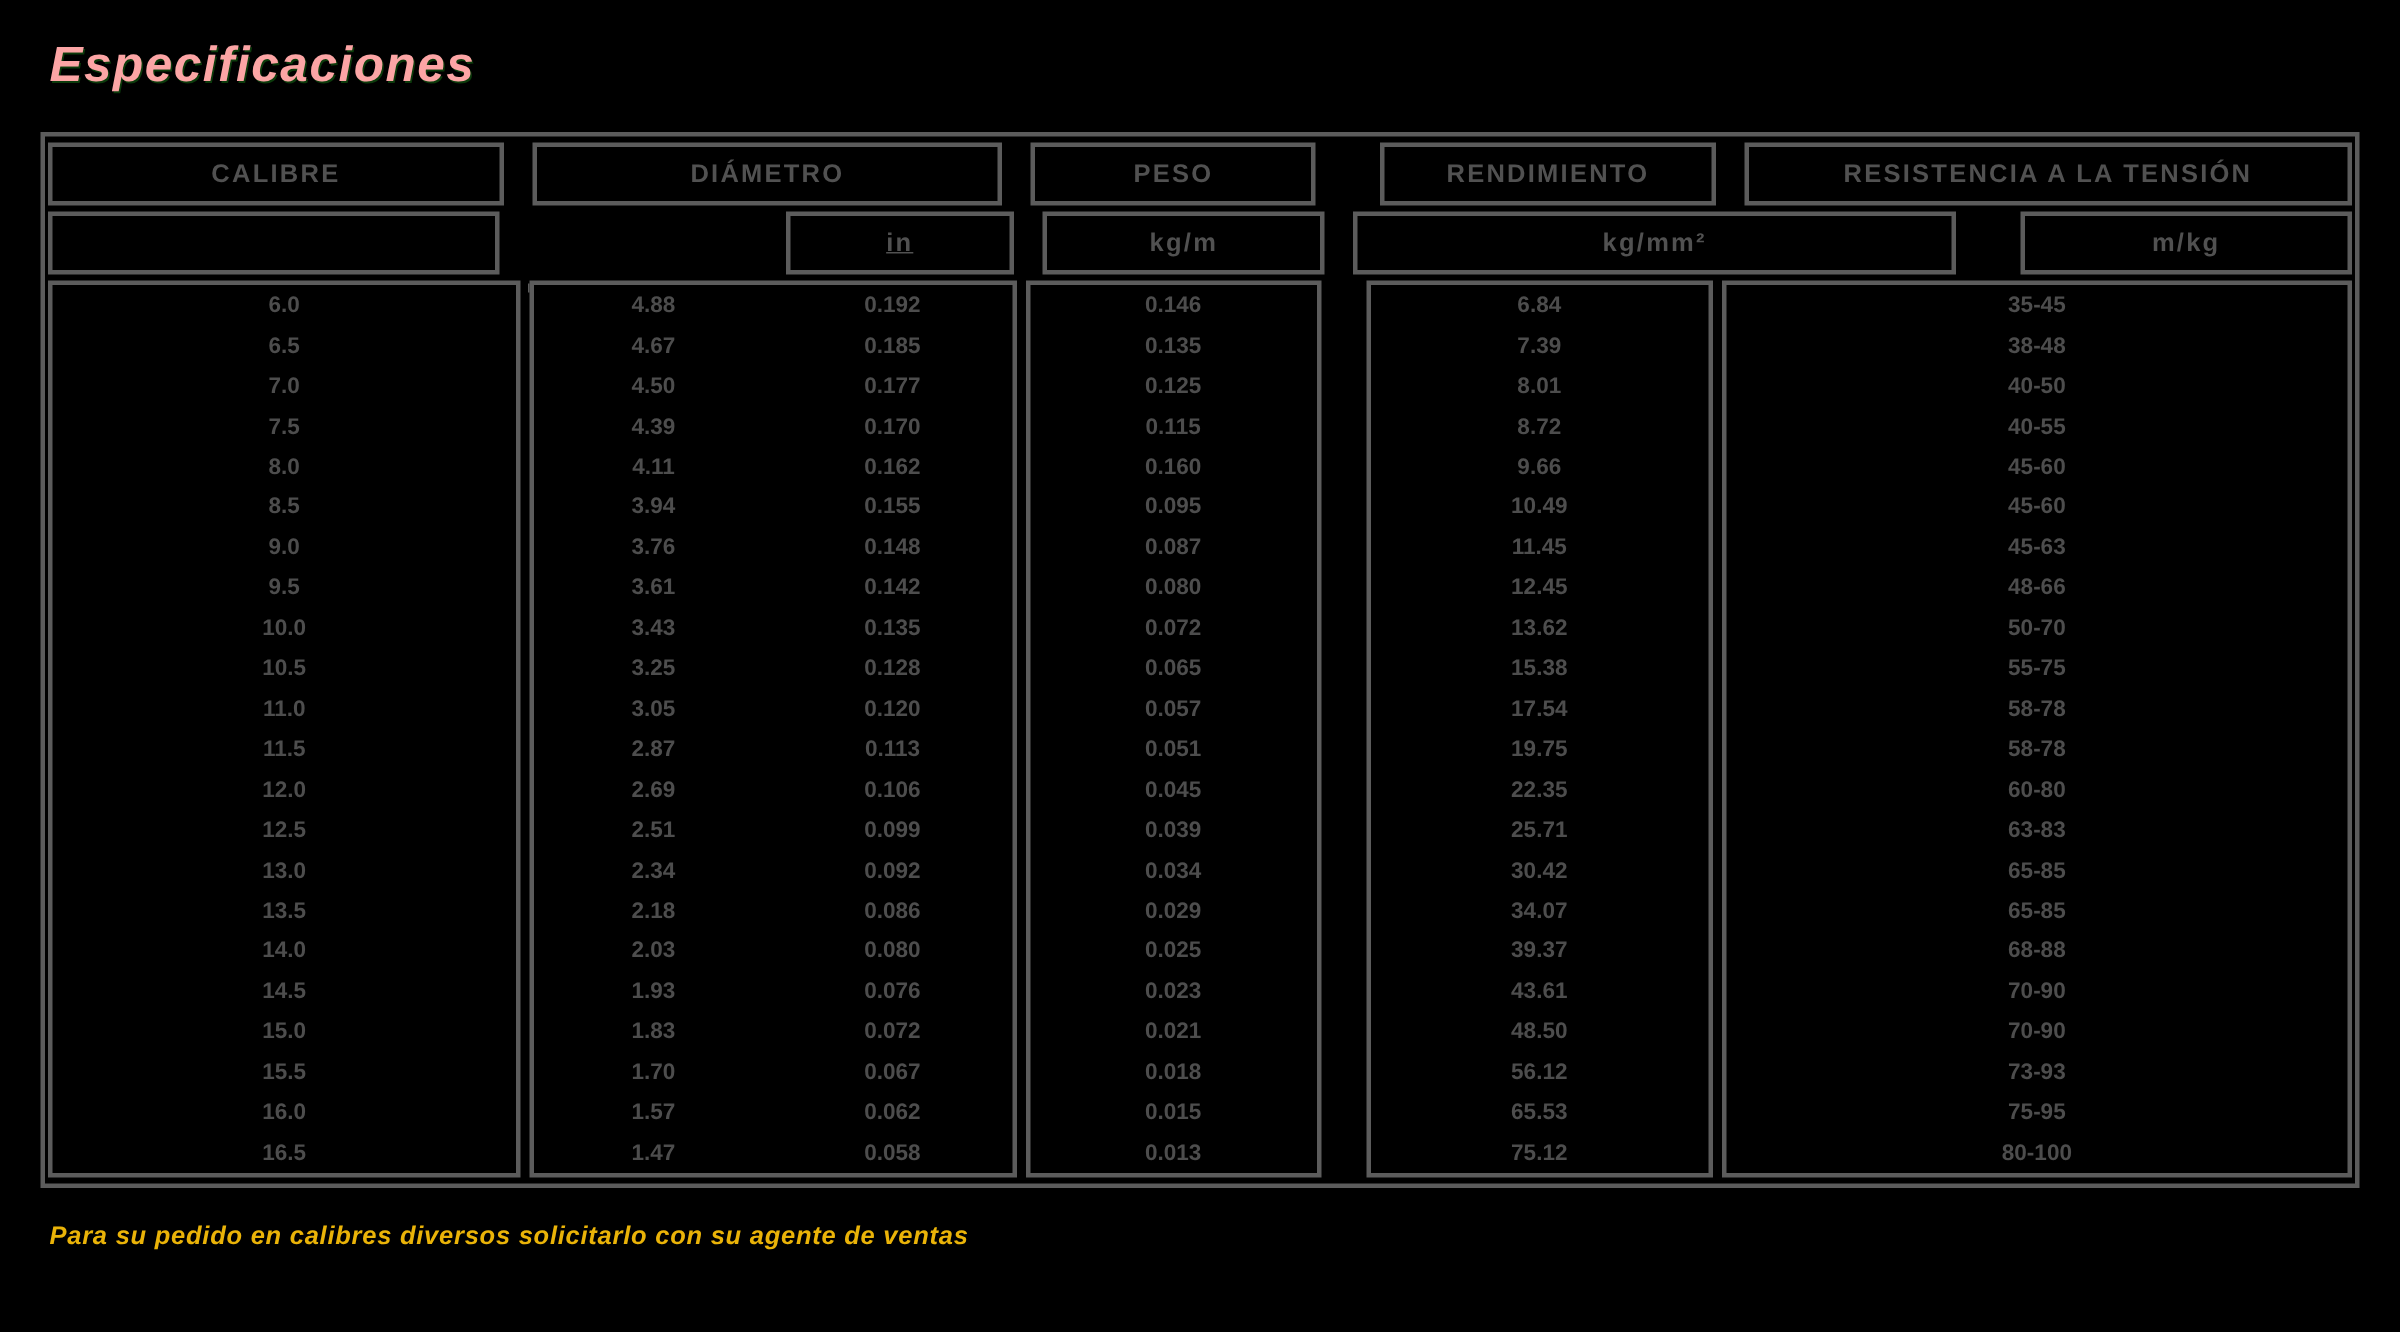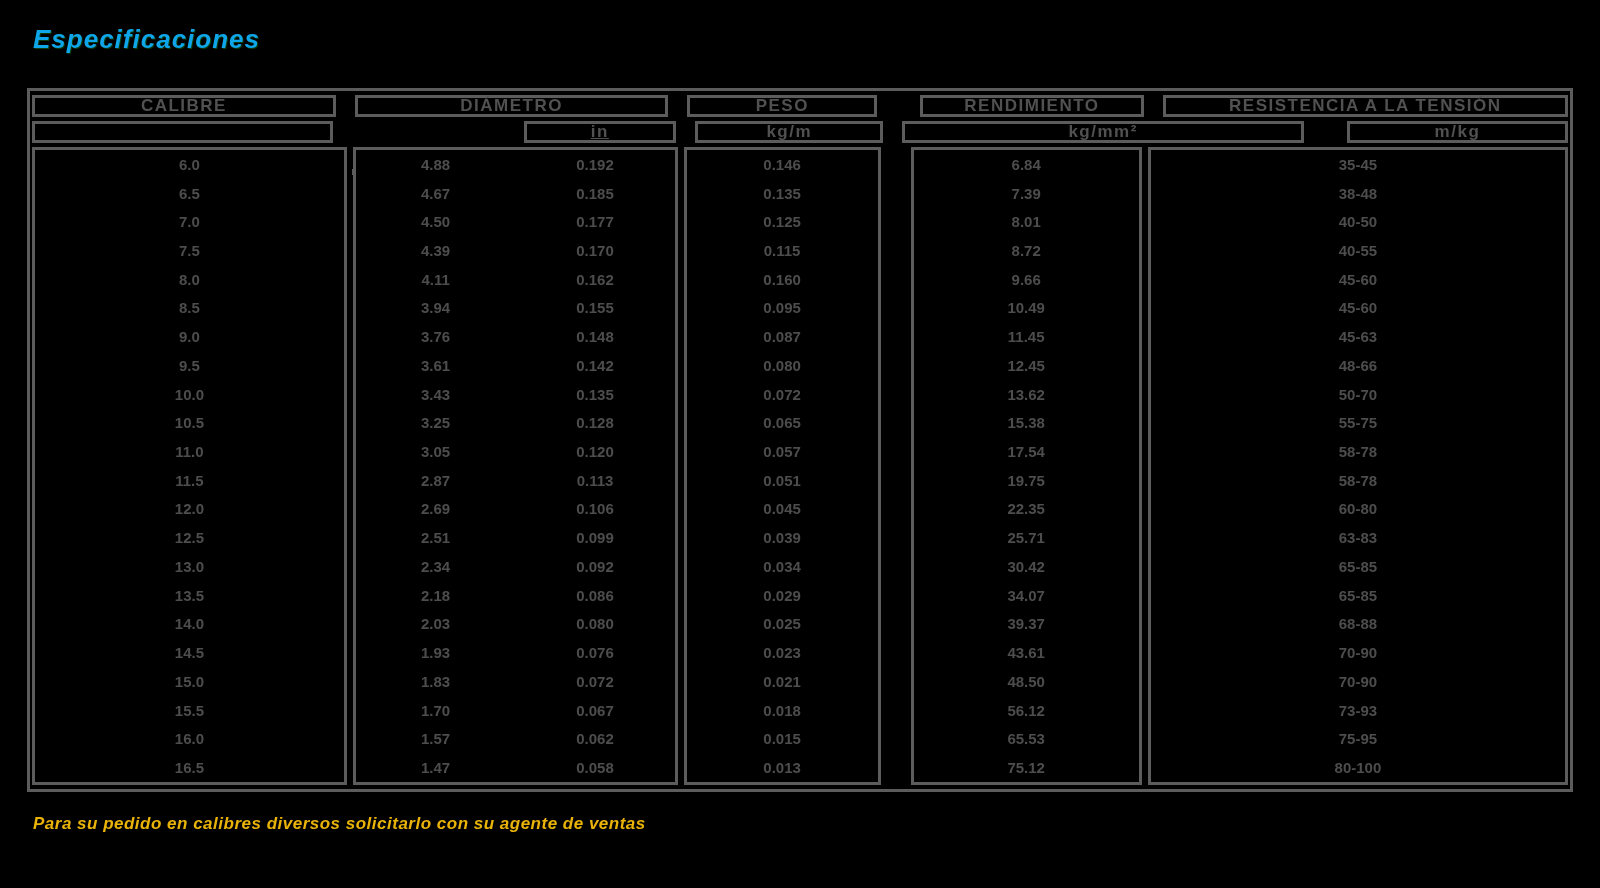--- a/index.html
+++ b/index.html
@@ -14,44 +14,44 @@
   .page {
     position: relative;
     width: 1600px;
     height: 888px;
     background: #000000;
   }
   .title {
     position: absolute;
     left: 33px;
     top: 24px;
-    font-size: 26px;
+    font-size: 33px;
     font-style: italic;
     font-weight: bold;
-    color: #0ea5e9;
+    color: #fca5a5;
     letter-spacing: 1px;
     text-shadow: 1px 1px 0 #0c3b0c;
   }
   .tbl {
     position: absolute;
     left: 27px;
     top: 88px;
     width: 1546px;
     height: 704px;
     border: 3px solid #5c5c5c;
     box-sizing: border-box;
     display: flex;
     flex-direction: column;
   }
   .hrow {
     display: flex;
     gap: 19px;
     padding: 0 2px;
     margin-top: 4px;
-    height: 22px;
+    height: 42px;
     flex: 0 0 auto;
   }
   .hcell {
     border: 3px solid #5c5c5c;
     box-sizing: border-box;
     display: flex;
     align-items: center;
     justify-content: center;
     color: #515151;
     font-weight: bold;

